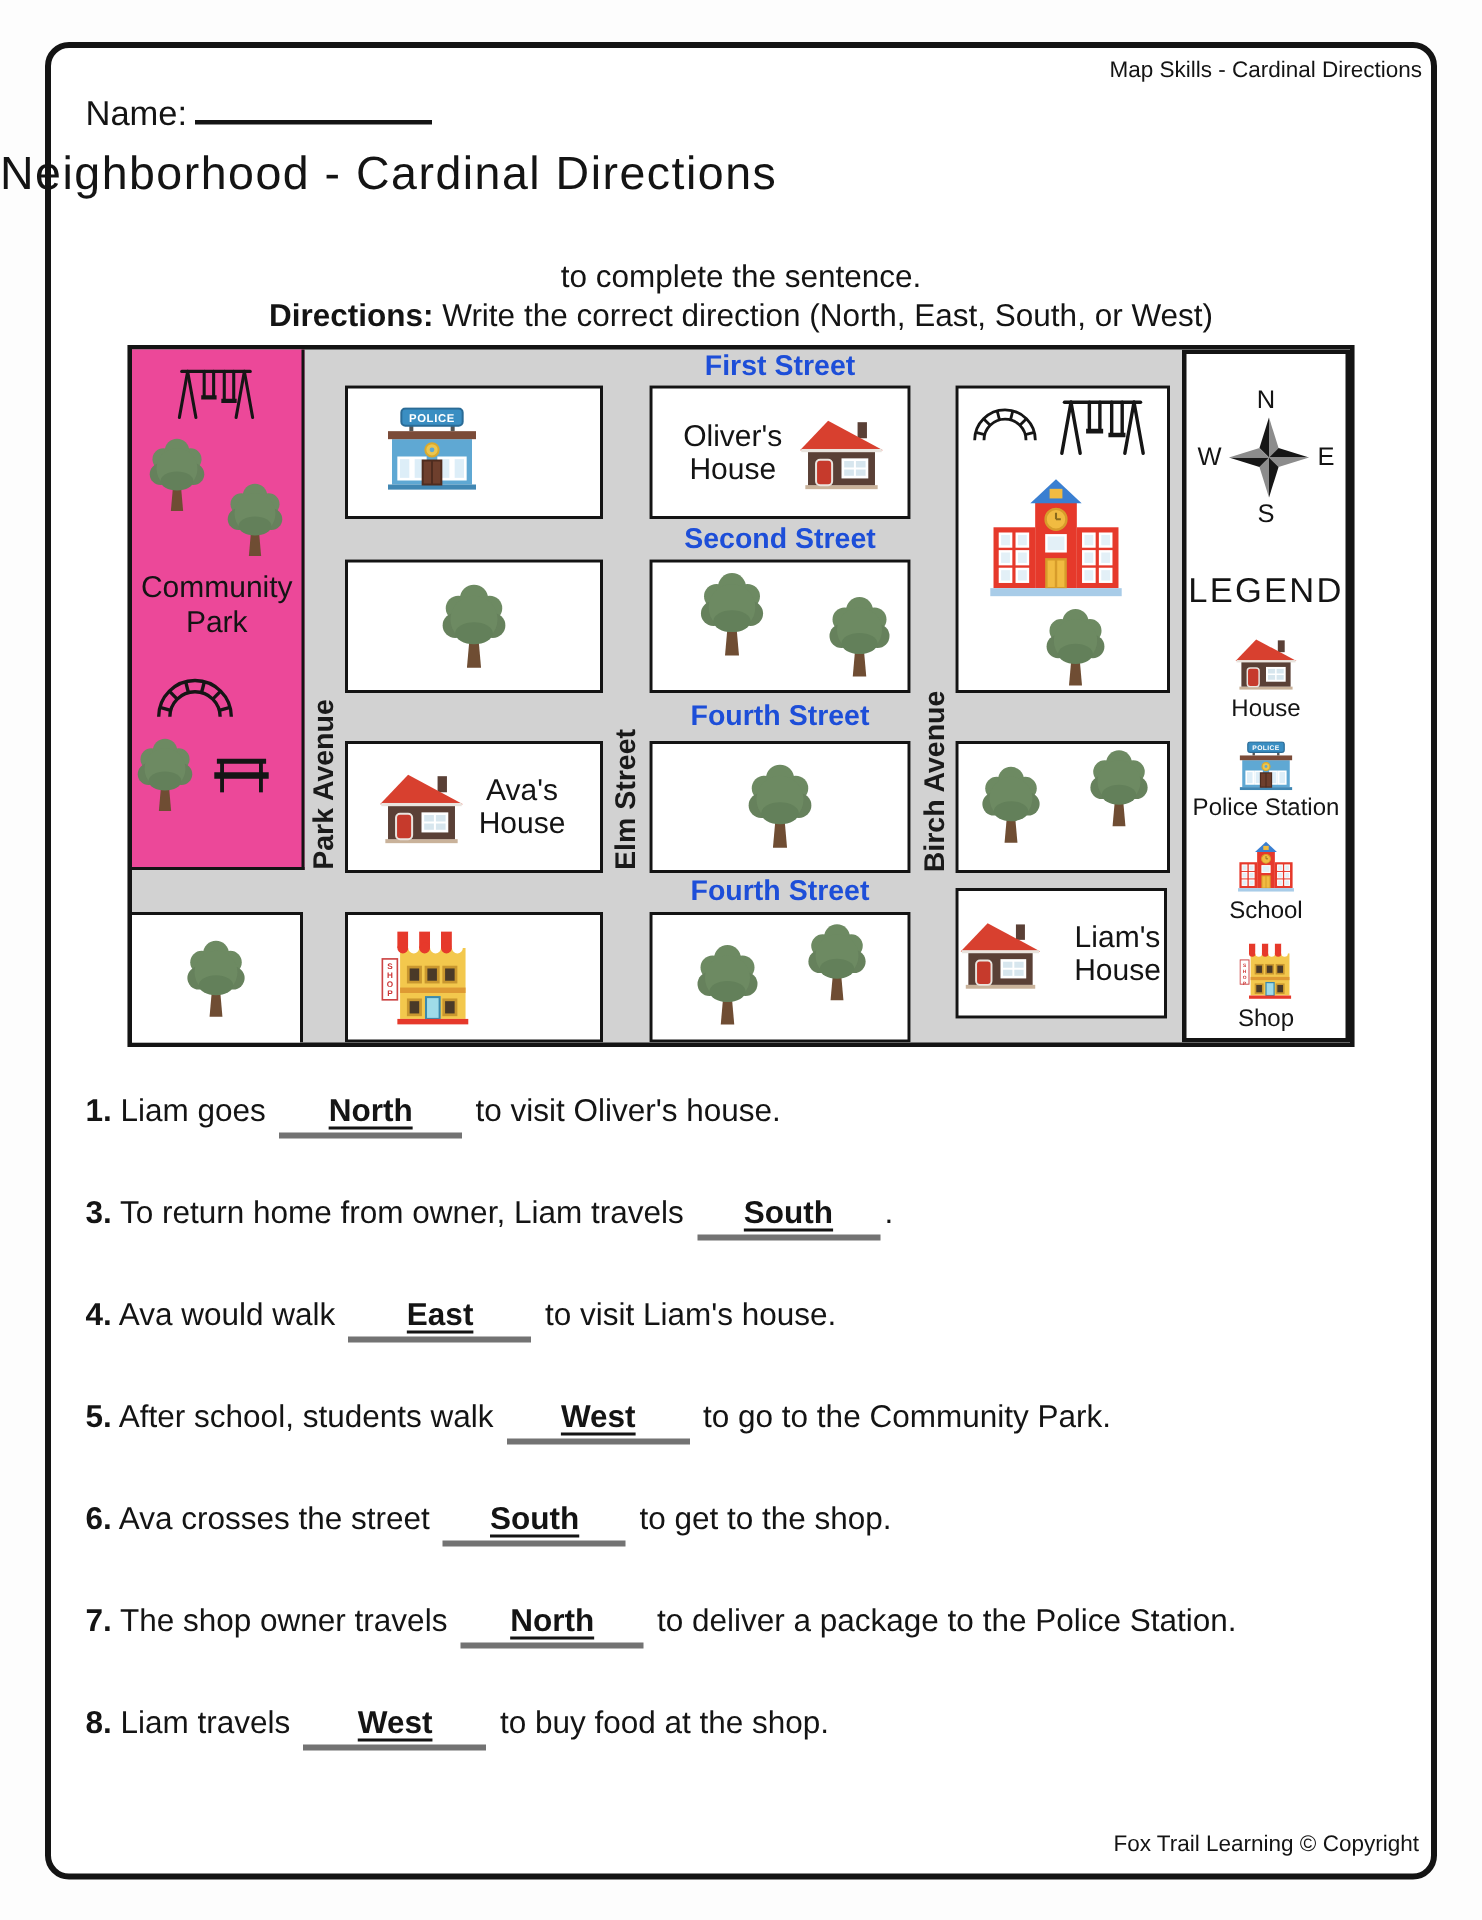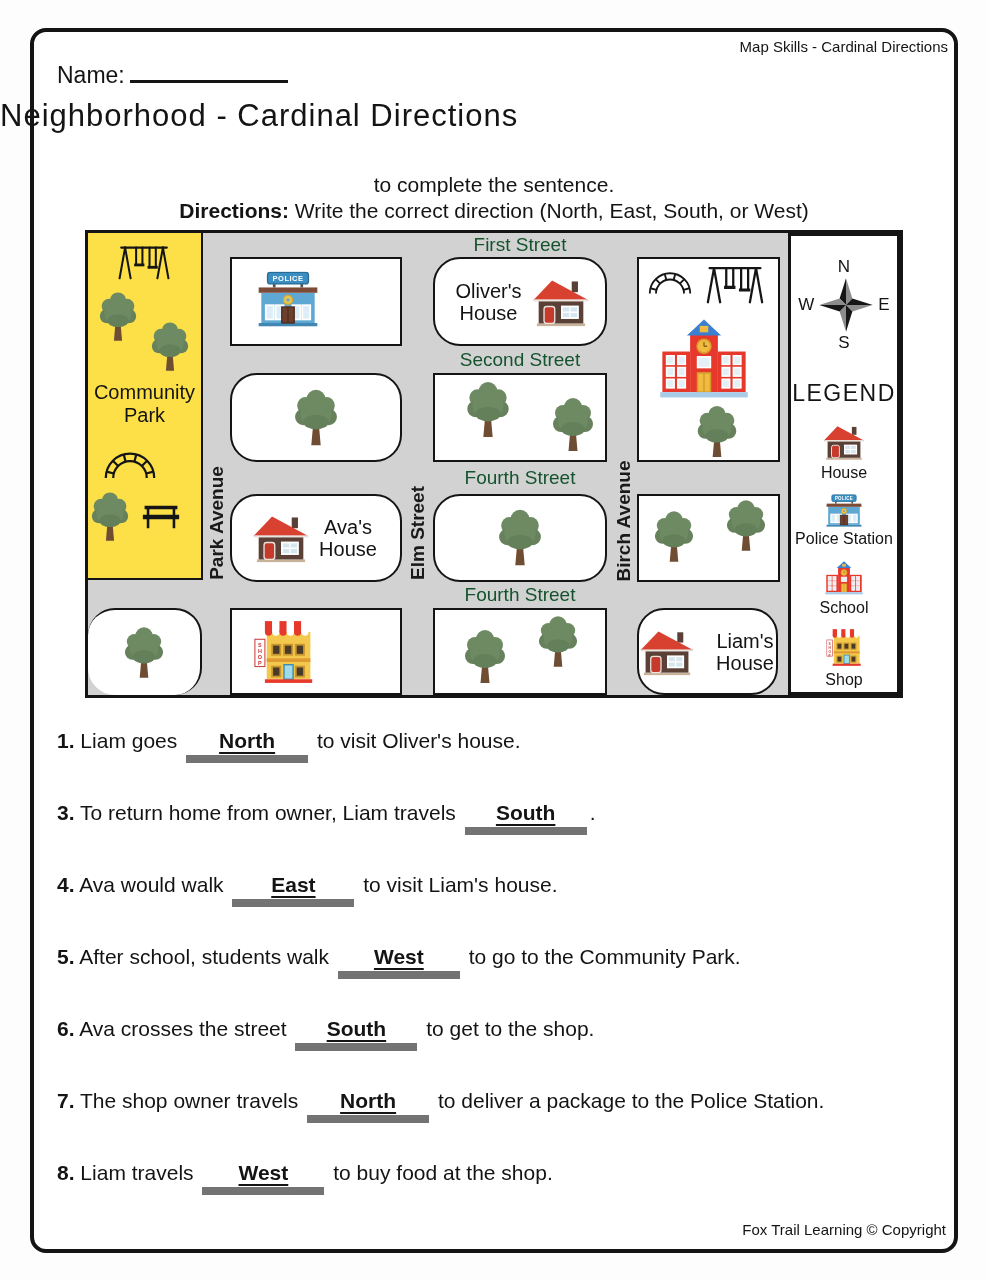--- a/index.html
+++ b/index.html
@@ -12,48 +12,48 @@
   .corner{position:absolute;top:38px;right:40px;font-size:15px;}
   .name-row{position:absolute;left:57px;top:58px;font-size:23px;}
   .name-line{display:inline-block;width:158px;height:22px;border-bottom:3px solid #141414;margin-left:5px;}
   .title{position:absolute;left:0;top:98px;width:988px;text-align:left;margin:0;
     font-size:31px;font-weight:normal;letter-spacing:1px;}
   .directions{position:absolute;left:0;top:172px;width:988px;text-align:center;font-size:21px;line-height:26px;}
 
   
   .map{position:absolute;left:85px;top:230px;width:818px;height:468px;background:#d2d2d2;
     border:3px solid #141414;box-sizing:border-box;}
-  .park{position:absolute;left:0;top:0;width:115px;height:347px;background:#fde047;
+  .park{position:absolute;left:0;top:0;width:115px;height:347px;background:#ec4899;
     border-right:2px solid #141414;border-bottom:2px solid #141414;box-sizing:border-box;}
   .park-bottom{position:absolute;left:0;top:375px;width:114px;height:87px;background:#fff;
     border-top:2px solid #141414;border-right:2px solid #141414;box-sizing:border-box;}
   .park-label{position:absolute;left:0;top:148px;width:113px;text-align:center;
     font-size:20px;line-height:23px;}
   .abs{position:absolute;}
   .block{position:absolute;background:#fff;border:2px solid #141414;box-sizing:border-box;}
-  .flexc{display:flex;align-items:center;justify-content:center;border-radius:27px;}
+  .flexc{display:flex;align-items:center;justify-content:center;}
   .hstreet{position:absolute;transform:translate(-50%,-50%);white-space:nowrap;
-    font-size:19px;font-weight:normal;color:#14532d;}
+    font-size:19px;font-weight:bold;color:#1d4ed8;}
   .vstreet{position:absolute;transform:translate(-50%,-50%) rotate(-90deg);white-space:nowrap;
     font-size:19px;font-weight:bold;color:#1a1a1a;}
   .house-label{font-size:20px;line-height:22px;text-align:center;}
 
   
   .legend{position:absolute;left:700px;top:0;width:112px;height:462px;background:#fff;
     border:3px solid #141414;box-sizing:border-box;display:flex;flex-direction:column;align-items:center;}
   .c-letter{font-size:17px;line-height:18px;}
   .c-mid{display:flex;align-items:center;gap:3px;margin:-1px 0;}
   .legend-title{font-size:23px;letter-spacing:1.5px;margin-top:28px;}
   .legend-label{font-size:16px;margin-top:3px;}
 
   
   .questions{position:absolute;left:57px;top:727px;width:900px;display:flex;flex-direction:column;gap:36px;}
   .q{font-size:21px;line-height:28px;white-space:nowrap;}
   .qn{font-weight:bold;}
-  .blank{display:inline-block;min-width:122px;border-bottom:8px solid #737373;text-align:center;margin:0 3px;}
+  .blank{display:inline-block;min-width:122px;border-bottom:4px solid #737373;text-align:center;margin:0 3px;}
   .ans{font-weight:bold;text-decoration:underline;text-decoration-thickness:2px;text-underline-offset:4px;}
   .footer{position:absolute;top:1221px;right:42px;font-size:15px;}
 </style>
 </head>
 <body>
 
 <svg style="position:absolute;width:0;height:0" aria-hidden="true">
 <defs>
   <symbol id="sym-tree" viewBox="0 0 44 56">
     <path d="M19,37 h6 l1.5,17 h-9 z" fill="#6f4d33"></path>
@@ -317,21 +317,21 @@
       </svg>
   </div>
   <div class="block" style="left:345px;top:375px;width:174px;height:87px">
     <svg class="abs" style="left:28px;top:16px" width="44" height="62" viewBox="0 0 44 56">
         <use href="#sym-tree"></use>
       </svg>
     <svg class="abs" style="left:102px;top:3px" width="42" height="58" viewBox="0 0 44 56">
         <use href="#sym-tree"></use>
       </svg>
   </div>
-  <div class="block flexc" style="left:549px;top:375px;width:141px;height:87px;gap:19px">
+  <div class="block flexc" style="left:549px;top:359px;width:141px;height:87px;gap:19px">
     <svg width="56" height="48" viewBox="0 0 64 56">
         <use href="#sym-house"></use>
       </svg>
     <div class="house-label" style="width:62px">Liam's House</div>
   </div>
 
   <div class="legend">
     <div class="c-letter" style="margin-top:22px">N</div>
     <div class="c-mid">
       <span class="c-letter">W</span>

